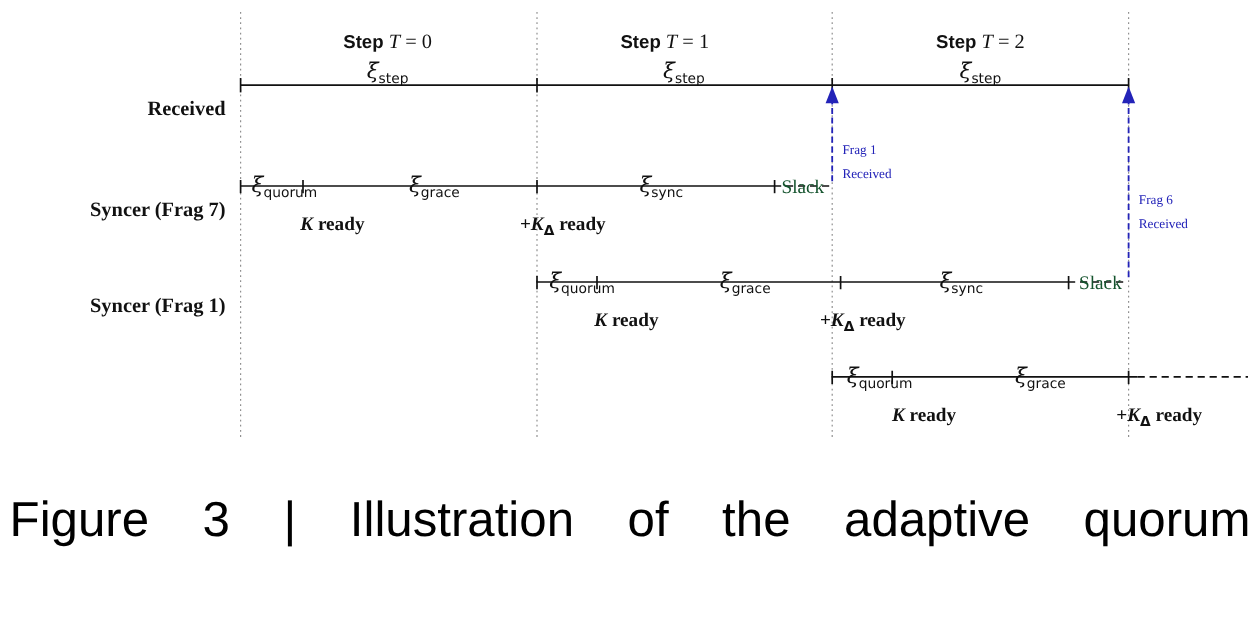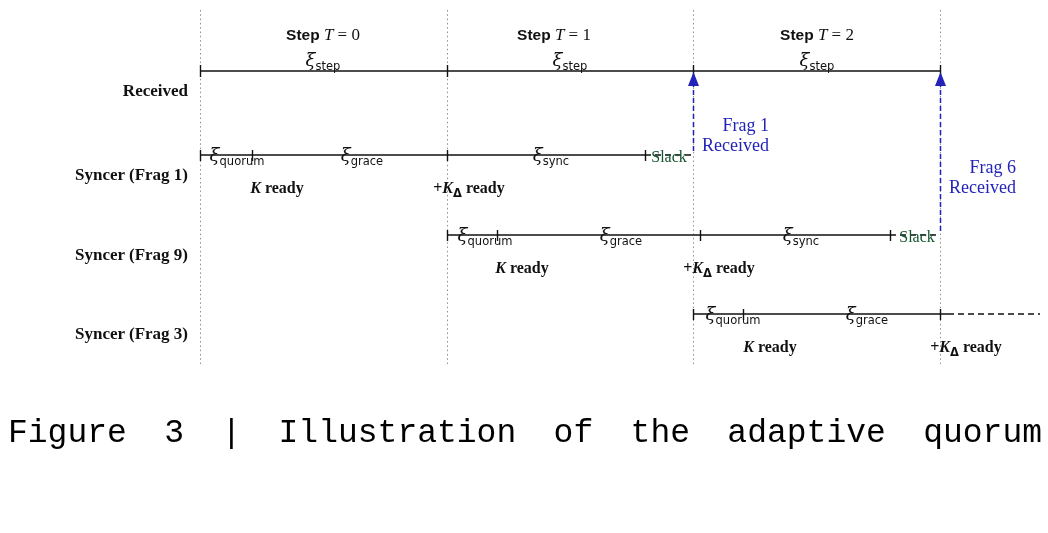--- a/index.html
+++ b/index.html
@@ -33,29 +33,29 @@
     font-family: "DejaVu Serif", serif;
     font-size: 18px;
   }
   sub.xsub {
     font-family: "DejaVu Sans", "Liberation Sans", sans-serif;
     font-style: normal;
     font-size: 11.5px;
   }
   .small { font-size: 16px; font-weight: bold; }
   .gray { color: #14532d; font-size: 16px; }
-  .blue { color: #2323b8; font-size: 18px; line-height: 20px; text-align: right; }
+  .blue { color: #2323b8; font-size: 11px; line-height: 20px; }
   .caption {
     position: absolute;
     left: 8px;
     top: 405px;
     width: 1034px;
     color: #000000;
-    font-family: Liberation Mono, monospace;
-    font-size: 33px;
+    font-family: Liberation Sans, sans-serif;
+    font-size: 41px;
   }
   .cap-line {
     text-align: justify;
     text-align-last: justify;
     line-height: 57px;
   }
 </style>
 </head>
 <body>
 
@@ -134,23 +134,22 @@
     <span class="xi">ξ</span><sub class="xsub">step</sub>
   </div>
   <div class="lbl c" style="left:570px;top:29px">
     <span class="xi">ξ</span><sub class="xsub">step</sub>
   </div>
   <div class="lbl c" style="left:817px;top:29px">
     <span class="xi">ξ</span><sub class="xsub">step</sub>
   </div>
 
   <div class="lbl bold" style="right:860px;top:61px">Received</div>
-  <div class="lbl bold" style="right:860px;top:145px">Syncer (Frag 1)</div>
-  <div class="lbl bold" style="right:860px;top:225px">Syncer (Frag 9)</div>
-  <div class="lbl bold" style="right:860px;top:304px">Syncer (Frag 3)</div>
+  <div class="lbl bold" style="right:860px;top:145px">Syncer (Frag 7)</div>
+  <div class="lbl bold" style="right:860px;top:225px">Syncer (Frag 1)</div>
 
   <div class="lbl c" style="left:237px;top:124px">
     <span class="xi">ξ</span><sub class="xsub">quorum</sub>
   </div>
   <div class="lbl c" style="left:362px;top:124px">
     <span class="xi">ξ</span><sub class="xsub">grace</sub>
   </div>
   <div class="lbl c" style="left:551px;top:124px">
     <span class="xi">ξ</span><sub class="xsub">sync</sub>
   </div>

